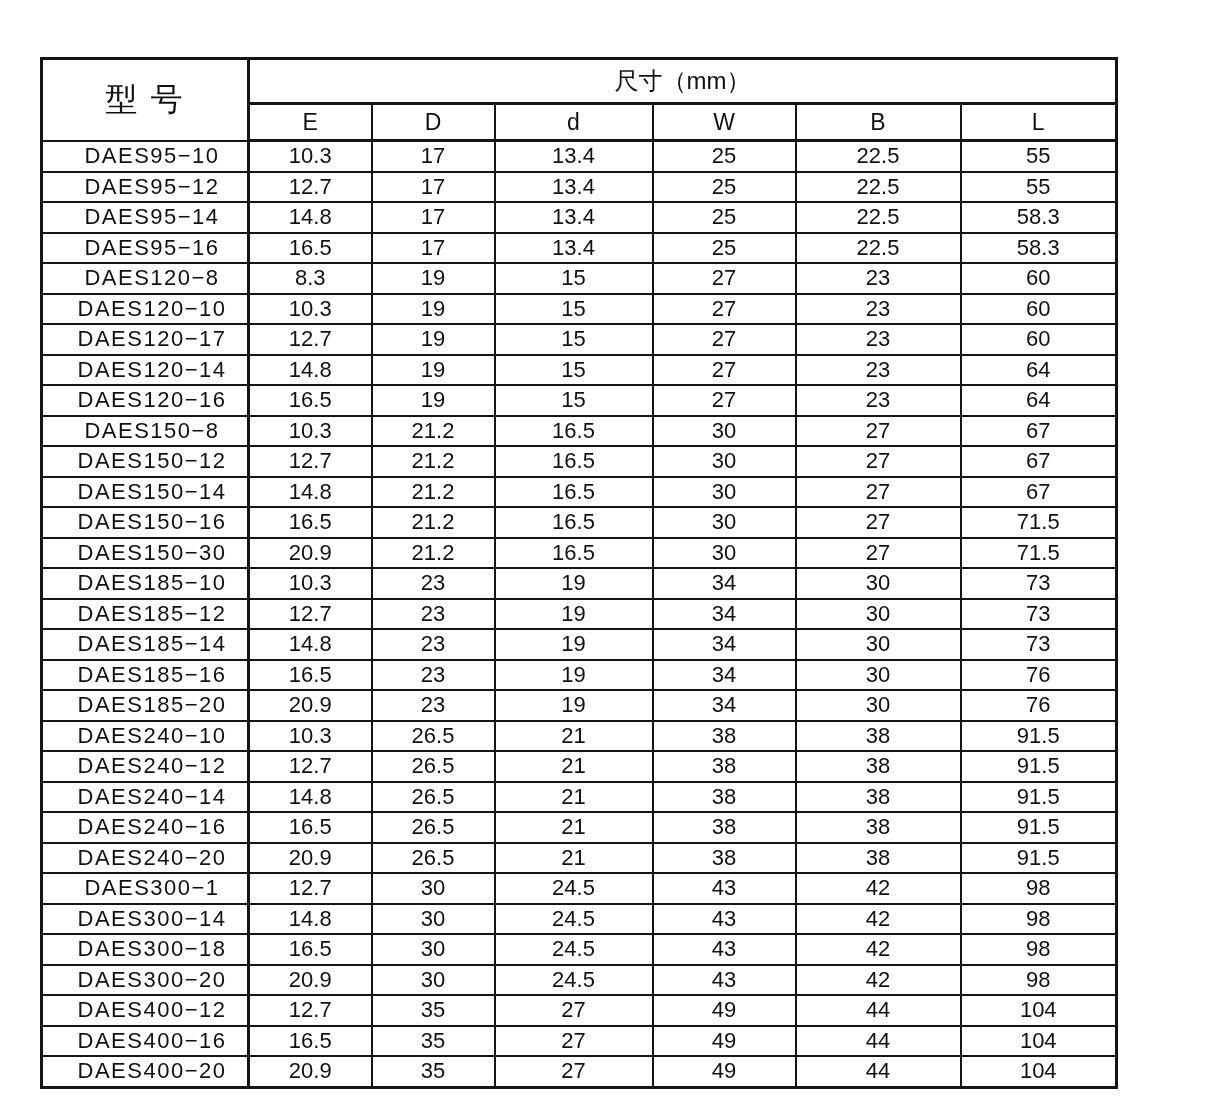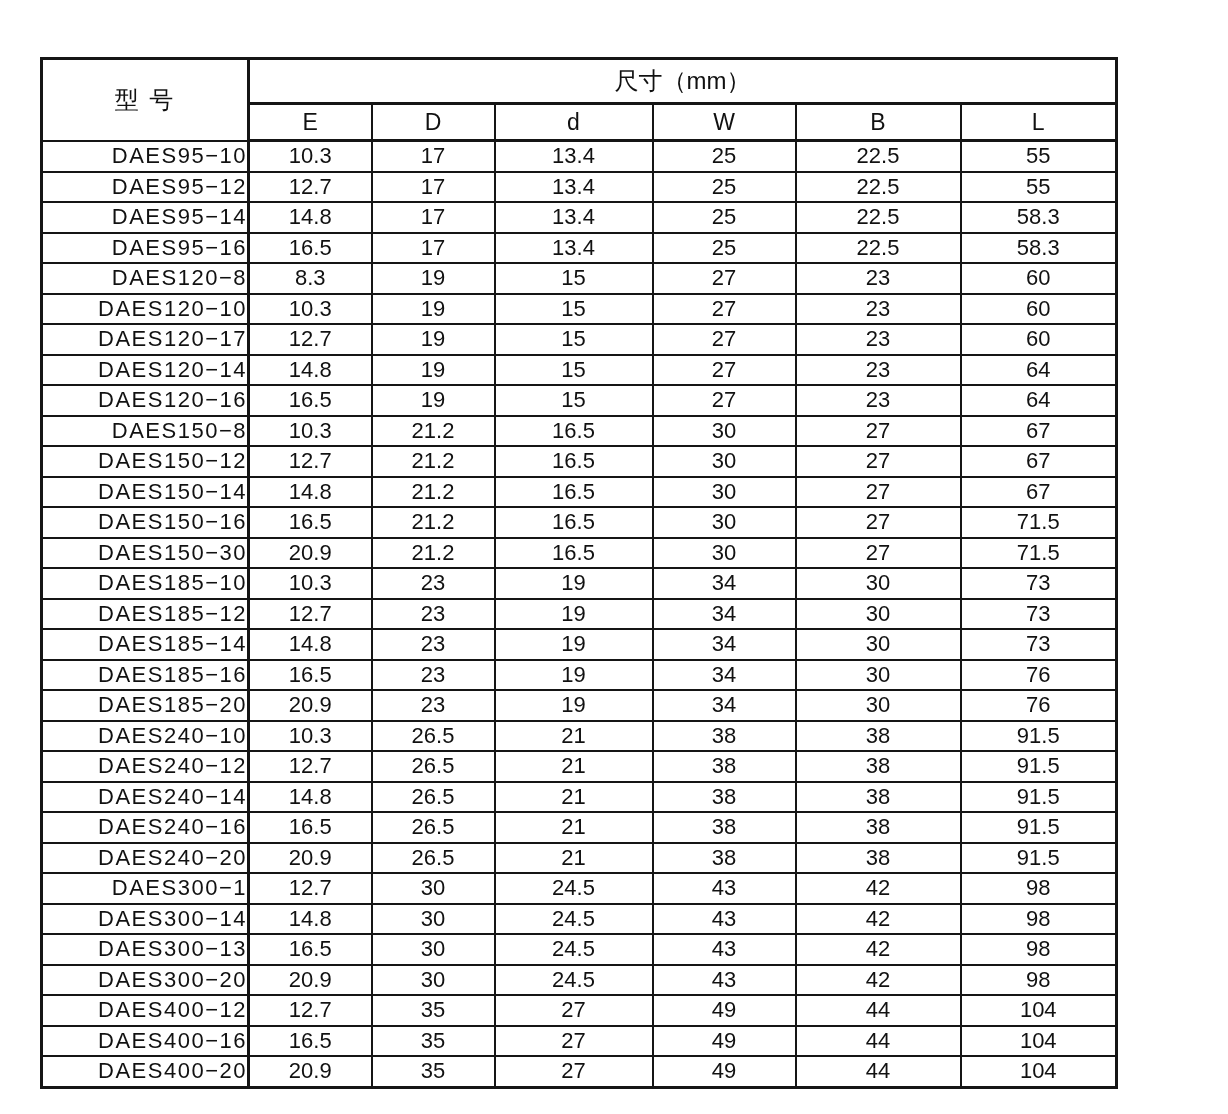--- a/index.html
+++ b/index.html
@@ -35,21 +35,21 @@
     font-weight: normal;
     background: #ffffff;
   }
   
   .spec-table thead th {
     text-align: center;
     vertical-align: middle;
   }
   th.model-header {
     width: 204px;
-    font-size: 24px;
+    font-size: 32px;
     letter-spacing: 2px;
     border-right-width: 3px;
   }
   th.dim-group-header {
     height: 42px;
     font-size: 24px;
     border-bottom-width: 3px;
   }
   .col-header-row th {
     height: 34px;
@@ -64,21 +64,21 @@
   col.c-w { width: 143px; }
   col.c-b { width: 165px; }
   col.c-l { width: 156px; }
   
   .spec-table tbody td {
     height: 28.5px;
     font-size: 22px;
     vertical-align: middle;
   }
   td.model-cell {
-    text-align: right;
+    text-align: center;
     padding-left: 14px;
     letter-spacing: 1.5px;
     border-right-width: 3px;
   }
   td.num-cell {
     text-align: center;
   }
 </style>
 </head>
 <body>
@@ -337,21 +337,21 @@
         <tr>
           <td class="model-cell">DAES300−14</td>
           <td class="num-cell">14.8</td>
           <td class="num-cell">30</td>
           <td class="num-cell">24.5</td>
           <td class="num-cell">43</td>
           <td class="num-cell">42</td>
           <td class="num-cell">98</td>
         </tr>
         <tr>
-          <td class="model-cell">DAES300−13</td>
+          <td class="model-cell">DAES300−18</td>
           <td class="num-cell">16.5</td>
           <td class="num-cell">30</td>
           <td class="num-cell">24.5</td>
           <td class="num-cell">43</td>
           <td class="num-cell">42</td>
           <td class="num-cell">98</td>
         </tr>
         <tr>
           <td class="model-cell">DAES300−20</td>
           <td class="num-cell">20.9</td>

